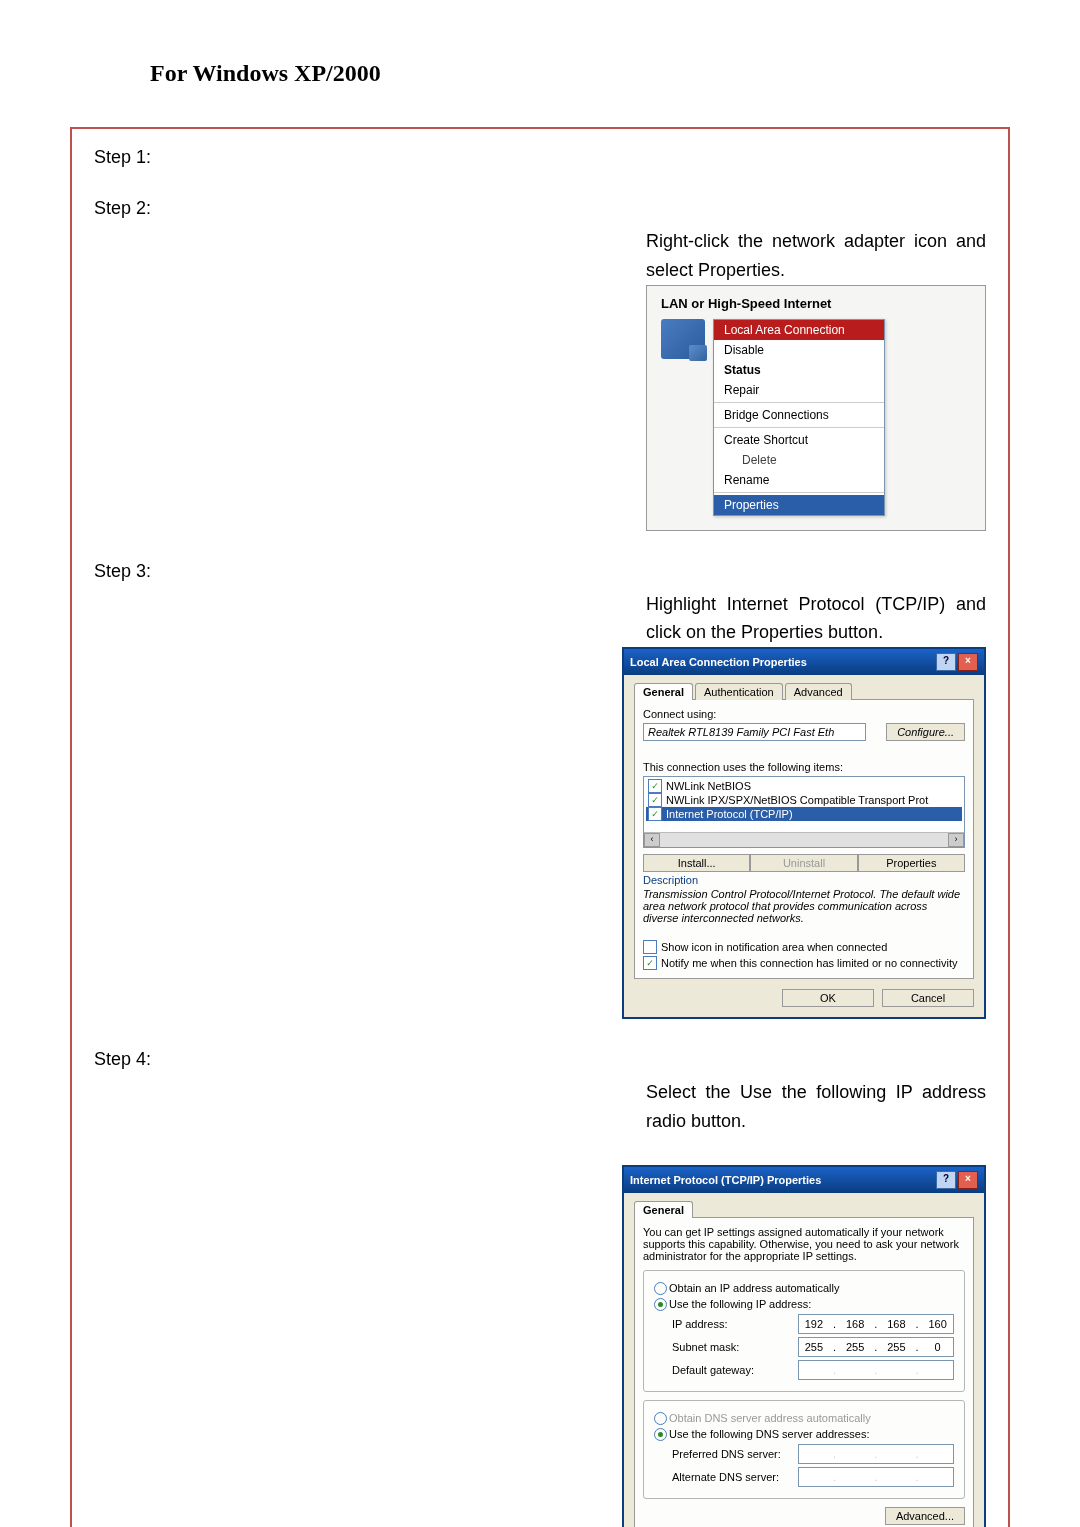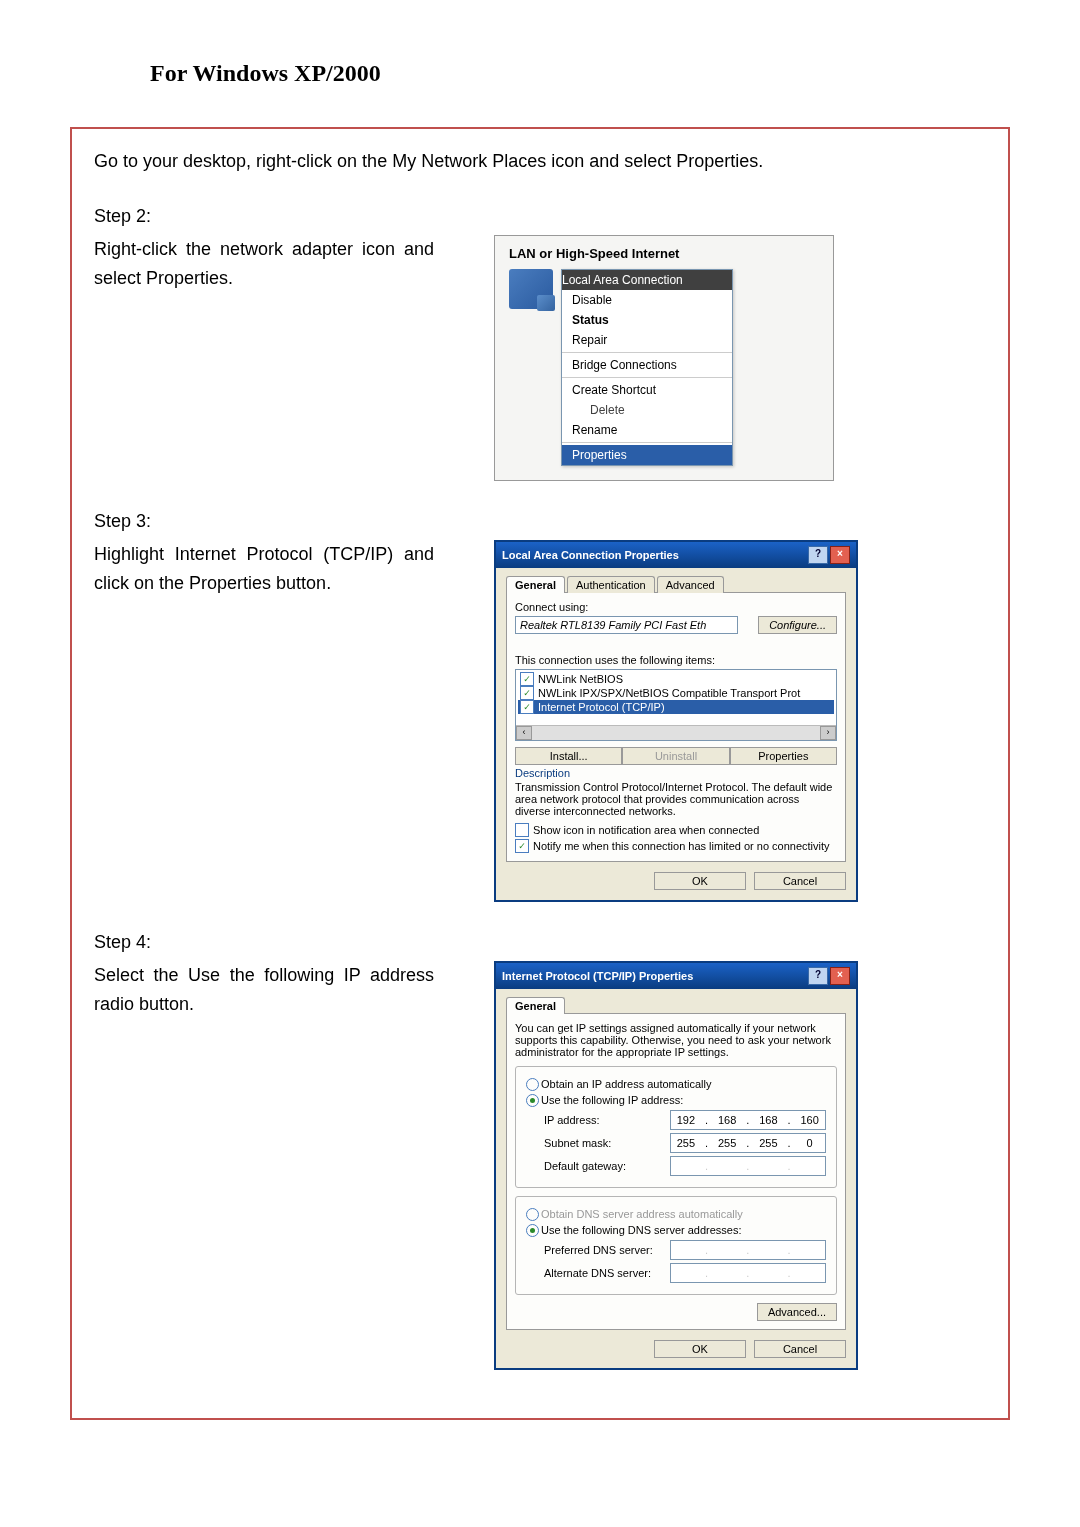--- a/index.html
+++ b/index.html
@@ -18,21 +18,22 @@
     }
     .steps-box {
       border: 2px solid #c0504d;
       padding: 18px 22px;
     }
     .step-block {
       margin-bottom: 30px;
     }
     .step-row {
       display: flex;
-      align-items: flex-start;
+      align-items: flex-end;
+      flex-direction: column;
     }
     .step-text {
       flex: 1;
       font-family: Arial, sans-serif;
       font-size: 18px;
       line-height: 1.6;
       max-width: 340px;
       text-align: justify;
     }
     .step-text.full {
@@ -82,23 +83,23 @@
       background:linear-gradient(135deg,#5b8ecb,#34639f);
       border-radius:2px;
     }
     .ctx {
       border: 1px solid #7a96b0;
       background: #fff;
       width: 170px;
       box-shadow: 1px 1px 3px rgba(0,0,0,0.2);
     }
     .ctx-title {
-      background: #404040;
+      background: #b91c1c;
       color:#fff;
-      padding: 3px 0;
+      padding: 3px 10px;
       font-size:12px;
     }
     .ctx-item {
       padding: 3px 10px;
       cursor: default;
     }
     .ctx-item.disabled { color:#404040;padding-left:28px; }
     .ctx-sep { border-top: 1px solid #ccc; margin: 2px 0; }
     .ctx-item.sel {
       background:#2a5ea8;color:#fff;
@@ -177,21 +178,21 @@
     .lrow.sel { background:#2a5ea8;color:#fff;}
     .hscroll{
       position:absolute;bottom:0;left:0;right:0;height:14px;
       background:#e0e0e0;border-top:1px solid #bbb;
       display:flex;justify-content:space-between;align-items:center;
     }
     .har{width:14px;height:12px;background:#ccc;border:1px solid #999;font-size:9px;text-align:center;line-height:10px;}
     .btnrow { display:flex; gap:0; margin-top:6px;}
     .btnrow .btn { flex:1; text-align:center;}
     .desc-label{ color:#0a3c80; margin-top:2px;}
-    .desc-text{ margin:2px 0 6px 0;}
+    .desc-text{ margin:2px 0 16px 0;font-style:italic;}
     .cb-row{ display:flex; align-items:center; gap:4px; margin-top:2px;}
     .dlg-footer{ display:flex; justify-content:flex-end; gap:8px; padding: 0 10px 10px 0;}
     .dlg-footer .btn{ width:70px; text-align:center;}
 
     
     .grp {
       border:1px solid #b5b5b5;
       margin:8px 0;
       padding:8px 10px;
       position:relative;
@@ -214,21 +215,21 @@
     .advrow{ display:flex; justify-content:flex-end; margin-top:6px;}
   </style>
 </head>
 <body>
 
 <div class="page-title">For Windows XP/2000</div>
 
 <div class="steps-box">
 
   <div class="step-block">
-    <div class="step-text full">Go to your desktop, right-click on the My Network Places icon and select Properties.</div>
+    <div class="step-label">Step 1:</div>
   </div>
 
   <div class="step-block">
     <div class="step-label">Step 2:</div>
     <div class="step-row">
       <div class="step-text">Right-click the network adapter icon and select Properties.</div>
       <div class="shot">
         <div class="win-panel">
           <div class="win-panel-title">LAN or High-Speed Internet</div>
           <div class="conn-row">

